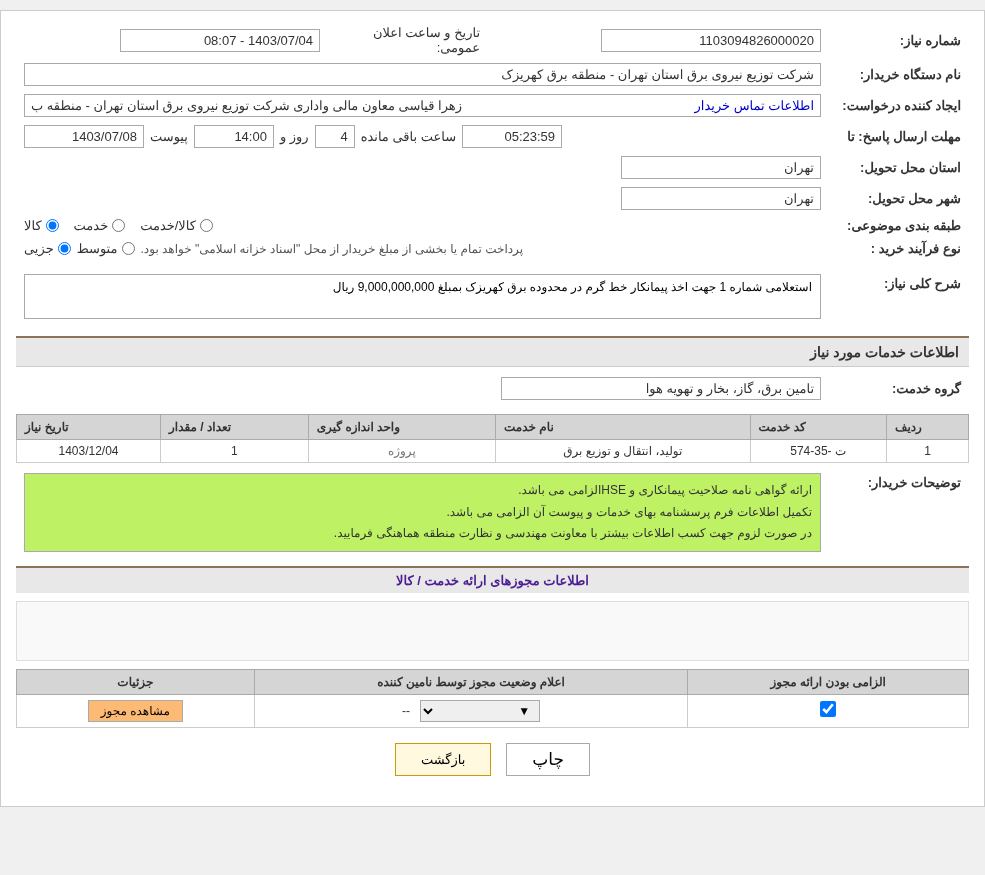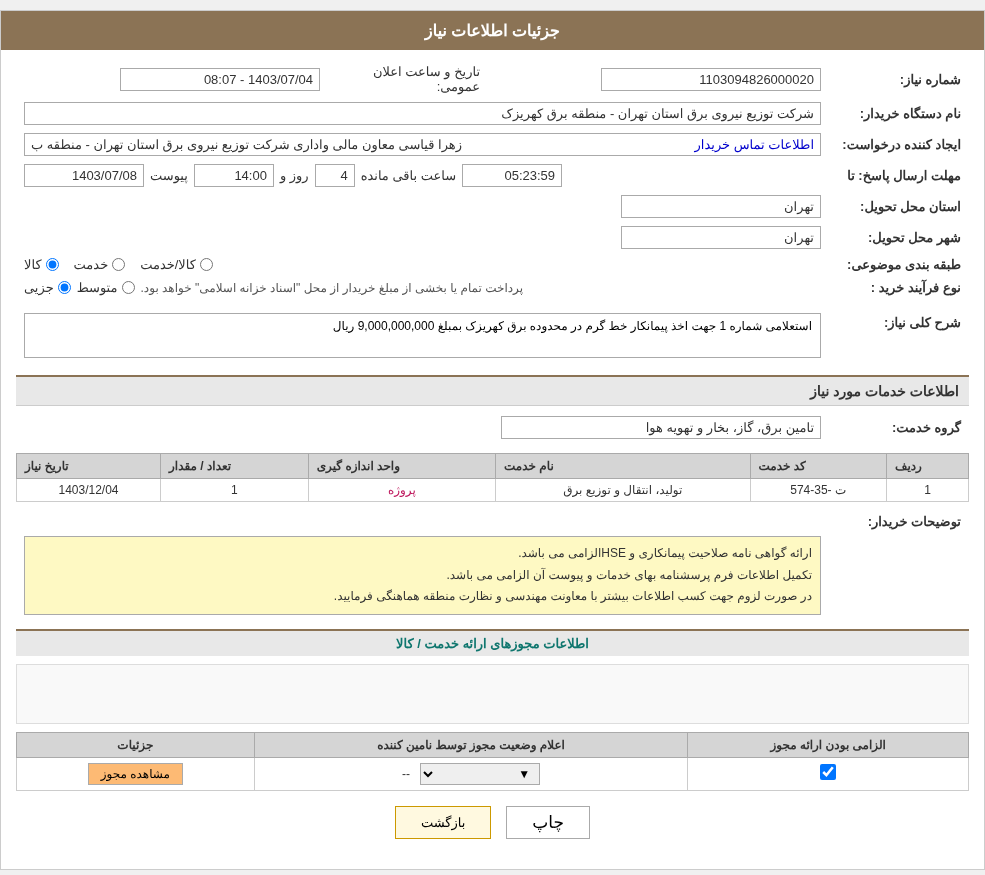--- a/index.html
+++ b/index.html
@@ -124,24 +124,23 @@
       font-family: Tahoma, Arial, sans-serif;
       font-size: 12px;
     }
     .description-box {
       width: 100%;
       border: 1px solid #aaa;
       padding: 6px 8px;
       min-height: 75px;
       text-align: right;
       direction: rtl;
-      background: #fef9c3;
+      background: #bef264;
       font-size: 12px;
       line-height: 1.8;
-      margin-top: 24px;
     }
     .permissions-section {
       margin-top: 8px;
     }
     .permissions-table {
       width: 100%;
       border-collapse: collapse;
       font-size: 12px;
     }
     .permissions-table th {
@@ -199,35 +198,32 @@
       font-size: 13px;
     }
     .sub-section-header {
       background: #e8e8e8;
       border-top: 2px solid #8B7355;
       text-align: center;
       padding: 5px 10px;
       font-weight: bold;
       font-size: 13px;
       margin: 6px 0;
-      color: #0f766e;
+      color: #4c1d95;
     }
     .process-text {
       font-size: 12px;
       color: #555;
     }
   </style>
 </head>
 <body>
 
 <div class="page-container">
 
-  <div class="page-header">
-    <span>جزئیات اطلاعات نیاز</span>
-  </div>
 
   <div class="main-content">
 
     <table class="info-table">
       <tbody>
           <tr>
         <td class="label-cell">شماره نیاز:</td>
         <td class="value-cell">
           <div class="input-box" style="width:220px;">
             <span>1103094826000020</span>
@@ -376,21 +372,21 @@
           <th>تعداد / مقدار</th>
           <th>تاریخ نیاز</th>
         </tr>
       </thead>
       <tbody id="services-tbody">
 
       <tr>
     <td>1</td>
     <td>ت -35-574</td>
     <td>تولید، انتقال و توزیع برق</td>
-    <td><a style="color:#be185d; text-decoration:none;">پروژه</a></td>
+    <td><a style="color:#737373; text-decoration:none;">پروژه</a></td>
     <td>1</td>
     <td>1403/12/04</td>
   </tr>
         </tbody>
     </table>
 
     <table class="info-table">
       <tbody>
           <tr>
         <td class="label-cell" style="vertical-align:top; padding-top:6px;">توضیحات خریدار:</td>

